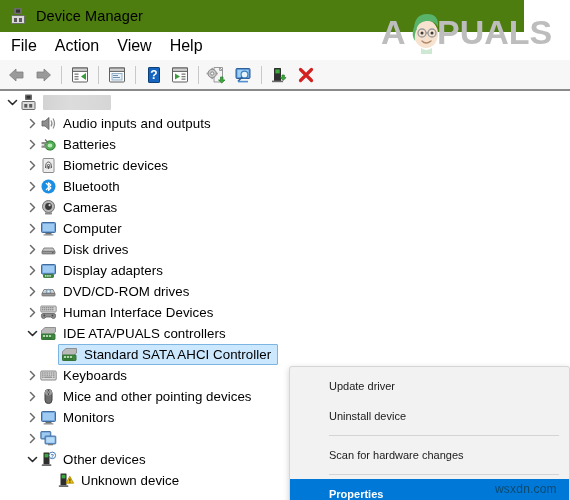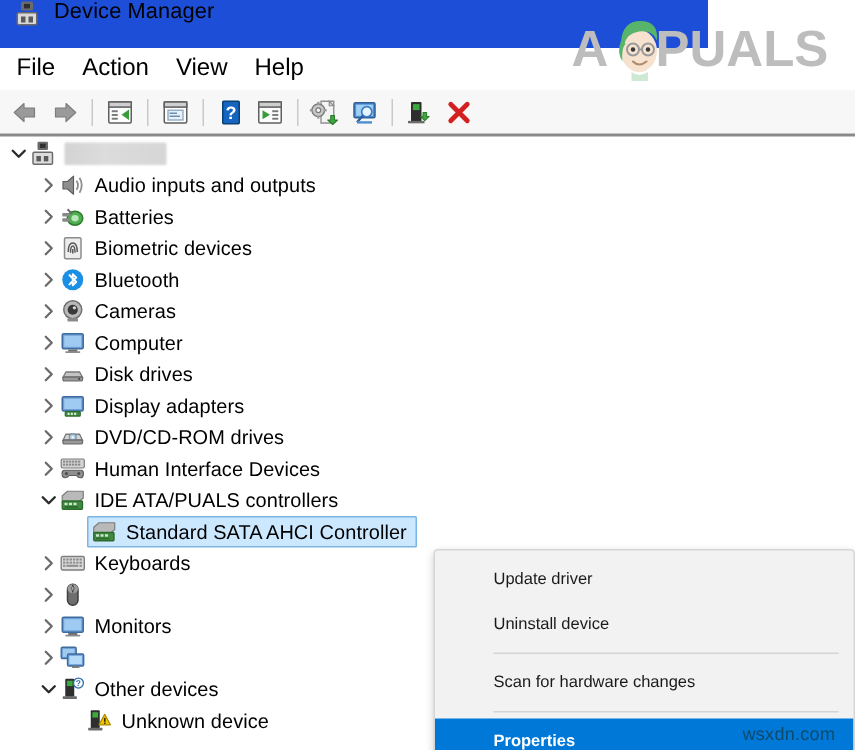--- a/index.html
+++ b/index.html
@@ -13,23 +13,23 @@
   #app {
     position: relative;
     width: 570px; height: 500px;
     background: #ffffff;
     overflow: hidden;
   }
 
   
   .titlebar {
     position: absolute; left: 0; top: 0;
-    width: 472px; height: 32px;
-    background: #1d4ed8;
-    display: flex; 
+    width: 524px; height: 32px;
+    background: #4d7c0f;
+    display: flex; align-items: center;
   }
   .title-icon {
     margin-left: 9px; margin-right: 9px;
     width: 18px; height: 18px;
     position: relative;
   }
   .title-text {
     font-size: 14.5px;
     color: #000000;
     letter-spacing: 0.1px;
@@ -577,20 +577,21 @@
           </svg>
       </span>
       <span class="ico">
         <svg width="17" height="17" viewBox="0 0 17 17">
           <rect x="5" y="1.5" width="7" height="14" rx="3.4" fill="#6e6e6e" stroke="#3f3f3f" stroke-width="1"></rect>
           <rect x="5" y="1.5" width="7" height="6" rx="3.4" fill="#9c9c9c"></rect>
           <line x1="8.5" y1="1.8" x2="8.5" y2="7" stroke="#3f3f3f" stroke-width="0.9"></line>
           <rect x="7.9" y="3" width="1.3" height="2.6" rx="0.6" fill="#d8d8d8" stroke="#3f3f3f" stroke-width="0.6"></rect>
         </svg>
       </span>
+      <span class="label">Mice and other pointing devices</span>
     </div>
 
     <div class="row" style="padding-left:24px">
       <span class="chev">
         <svg width="11" height="11" viewBox="0 0 11 11">
             <path d="M3.5 1.5 L7.5 5.5 L3.5 9.5" fill="none" stroke="#6a6a6a" stroke-width="1.5" stroke-linecap="round" stroke-linejoin="round"></path>
           </svg>
       </span>
       <span class="ico">
         <svg width="17" height="17" viewBox="0 0 17 17">

